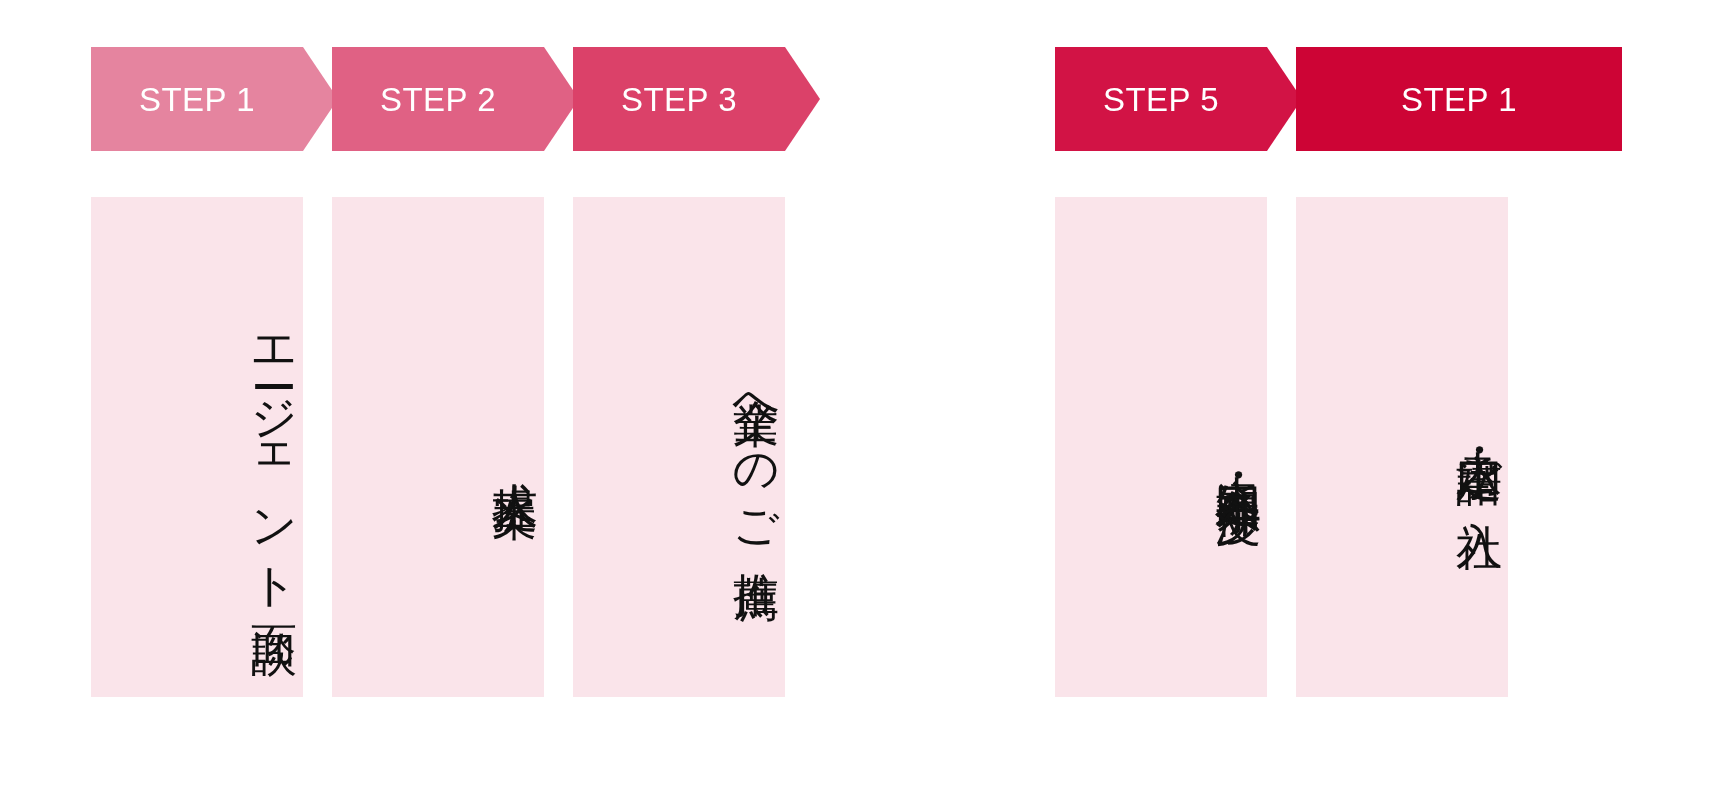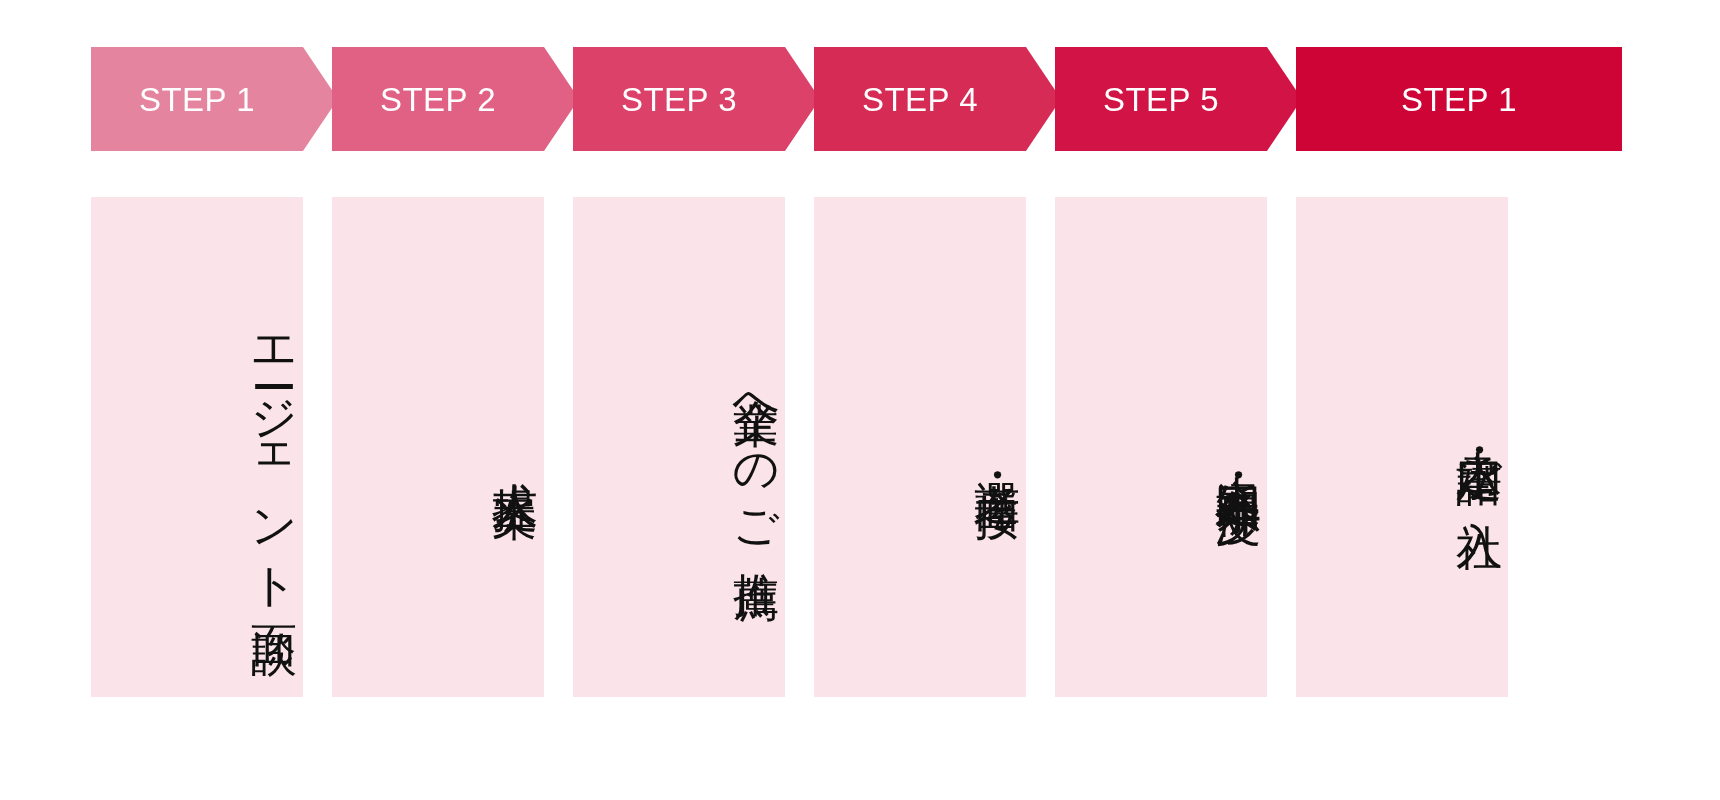--- a/index.html
+++ b/index.html
@@ -119,28 +119,20 @@
 
   <div class="step-col" style="left:573px;">
     <div class="step-arrow pointed" style="background: rgb(219, 65, 105);">
       <span class="step-label" style="color: rgb(255, 255, 255);">STEP 3</span>
     </div>
     <div class="step-body" style="background: rgb(250, 228, 234);">
       <div class="step-body-text" style="color: rgb(17, 17, 17);">企業へのご推薦</div>
     </div>
   </div>
 
-  <div class="step-col" style="left:814px;">
-    <div class="step-arrow pointed" style="background: rgb(214, 43, 85);">
-      <span class="step-label" style="color: rgb(255, 255, 255);">STEP 4</span>
-    </div>
-    <div class="step-body" style="background: rgb(250, 228, 234);">
-      <div class="step-body-text" style="color: rgb(17, 17, 17);">選考・面接</div>
-    </div>
-  </div>
 
   <div class="step-col" style="left:1055px;padding-left:32px;">
     <div class="step-arrow pointed" style="background: rgb(210, 19, 69);">
       <span class="step-label" style="color: rgb(255, 255, 255);">STEP 5</span>
     </div>
     <div class="step-body" style="background: rgb(250, 228, 234);">
       <div class="step-body-text" style="color: rgb(17, 17, 17);">内定通知・条件交渉</div>
     </div>
   </div>
 

